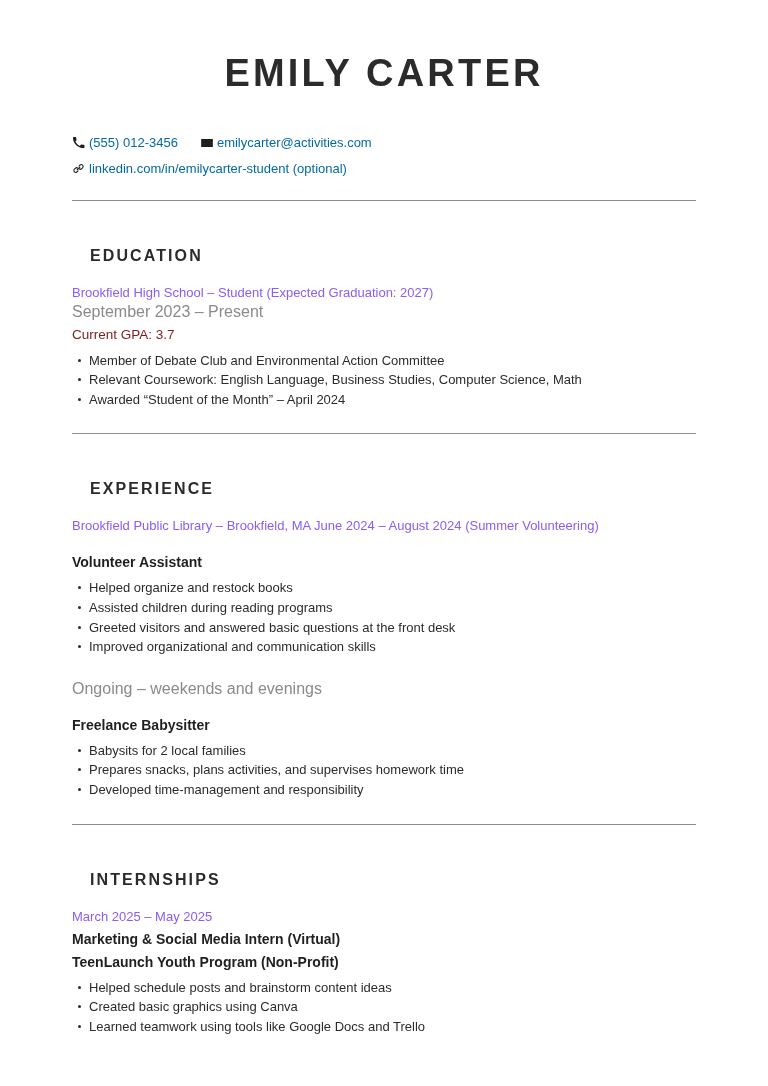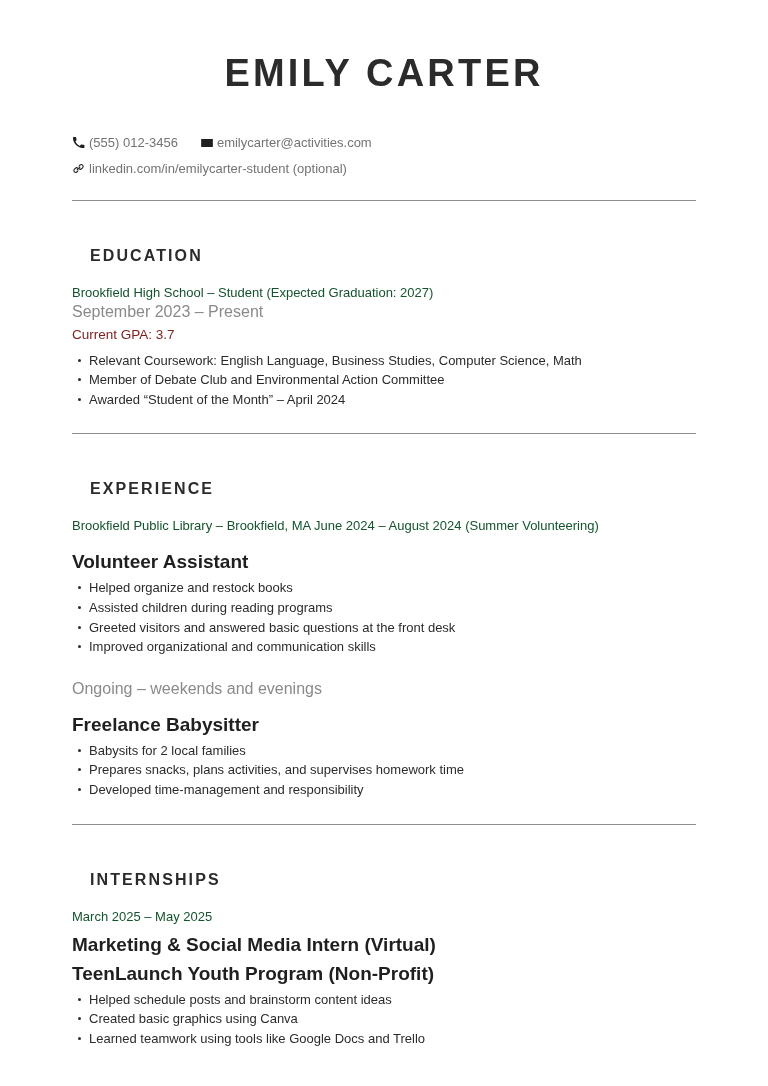--- a/index.html
+++ b/index.html
@@ -37,21 +37,21 @@
     line-height: 1.15;
     margin: 0;
   }
 
   
   .contact {
     margin-top: 34px;
     display: flex;
     flex-wrap: wrap;
     font-size: 13px;
-    color: #737373;
+    color: #0369a1;
     line-height: 26px;
   }
   .contact-col-left {
     width: 408px;
     display: flex;
     flex-wrap: wrap;
   }
   .contact-col-right {
     width: 216px;
   }
@@ -95,44 +95,44 @@
   .section-title {
     font-size: 16px;
     font-weight: bold;
     letter-spacing: 2.1px;
     color: #2b2b2b;
     margin: 18px;
     padding-top: 28px;
   }
   .meta {
     font-size: 13px;
-    color: #14532d;
+    color: #8b5cf6;
     line-height: 19px;
     margin-top: 14px;
   }
   .meta-tight {
     font-size: 16px;
     color: #8a8a8a;
     line-height: 19px;
     margin-top: 0;
   }
   .strong-line {
     font-size: 13.5px;
     color: #7f1d1d;
     line-height: 20px;
     margin-top: 4px;
   }
   .role {
-    font-size: 19px;
+    font-size: 14px;
     font-weight: bold;
     color: #1f1f1f;
     line-height: 20px;
     margin-top: 17px;
   }
-  .role.tight { margin-top: 9px; }
+  .role.tight { margin-top: 3px; }
 
   ul.bullets {
     list-style: none;
     margin: 6px 0 0 0;
     padding: 0;
   }
   ul.bullets li {
     position: relative;
     padding-left: 17px;
     font-size: 13px;
@@ -200,22 +200,22 @@
     </div>
 
     <hr class="divider d1">
 
     <div class="section">
       <h2 class="section-title">EDUCATION</h2>
       <div class="meta">Brookfield High School – Student (Expected Graduation: 2027)</div>
       <div class="meta-tight">September 2023 – Present</div>
       <div class="strong-line">Current GPA: 3.7</div>
       <ul class="bullets">
+        <li>Member of Debate Club and Environmental Action Committee</li>
         <li>Relevant Coursework: English Language, Business Studies, Computer Science, Math</li>
-        <li>Member of Debate Club and Environmental Action Committee</li>
         <li>Awarded “Student of the Month” – April 2024</li>
       </ul>
     </div>
 
     <hr class="divider d2">
 
     <div class="section">
       <h2 class="section-title">EXPERIENCE</h2>
 
       <div>

